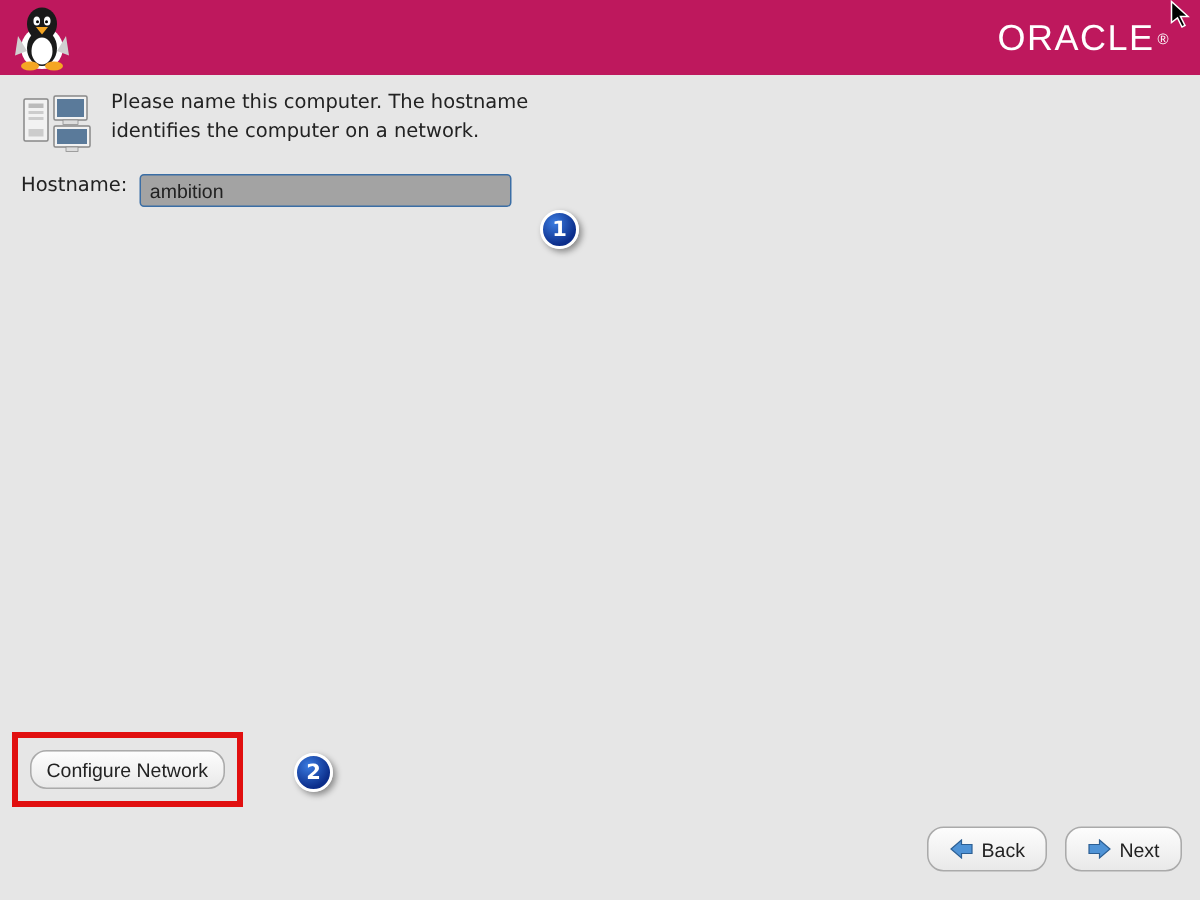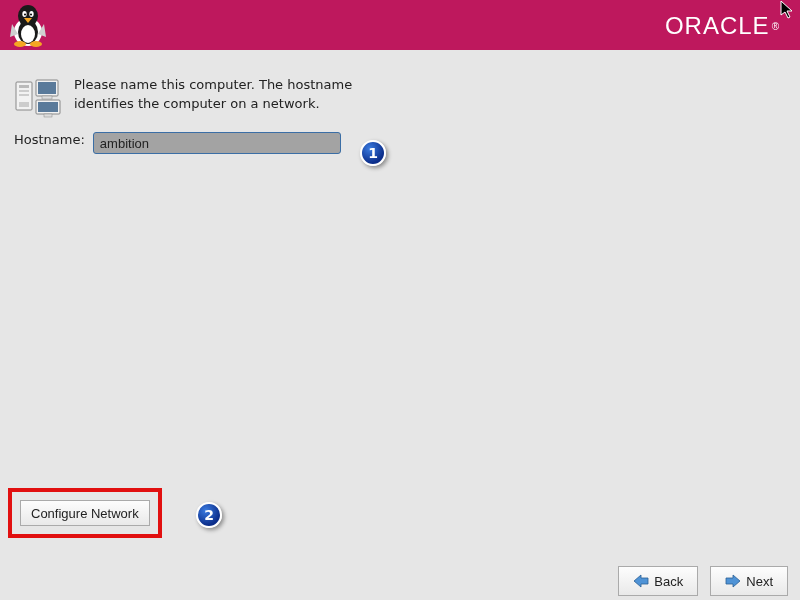--- a/index.html
+++ b/index.html
@@ -46,21 +46,21 @@
       vertical-align: super;
       margin-left: 2px;
     }
     .content {
       padding: 10px 14px;
     }
     .intro {
       display: flex;
       align-items: flex-start;
       gap: 12px;
-      margin-top: 16px;
+      margin-top: 0px;
     }
     .intro-icon {
       width: 48px;
       height: 42px;
       flex-shrink: 0;
       margin-top: 2px;
     }
     .intro-text {
       color: #222;
       line-height: 1.45;
@@ -103,34 +103,34 @@
     .config-wrap {
       position: absolute;
       left: 8px;
       top: 488px;
       padding: 8px;
       border: 4px solid #e10f0f;
     }
     .btn {
       height: 26px;
       border: 1px solid #aaa;
-      border-radius: 0;
+      border-radius: 11px;
       background: linear-gradient(#fdfdfd, #e9e9e9);
       padding: 0 10px;
       font-size: 13px;
       color: #222;
       cursor: pointer;
       display: inline-flex;
       align-items: center;
       gap: 5px;
     }
     .nav {
       position: absolute;
       right: 12px;
-      bottom: 4px;
+      bottom: 19px;
       display: flex;
       gap: 12px;
     }
     .nav .btn {
       height: 30px;
       padding: 0 14px;
     }
     .arrow-left, .arrow-right {
       display: inline-block;
     }

